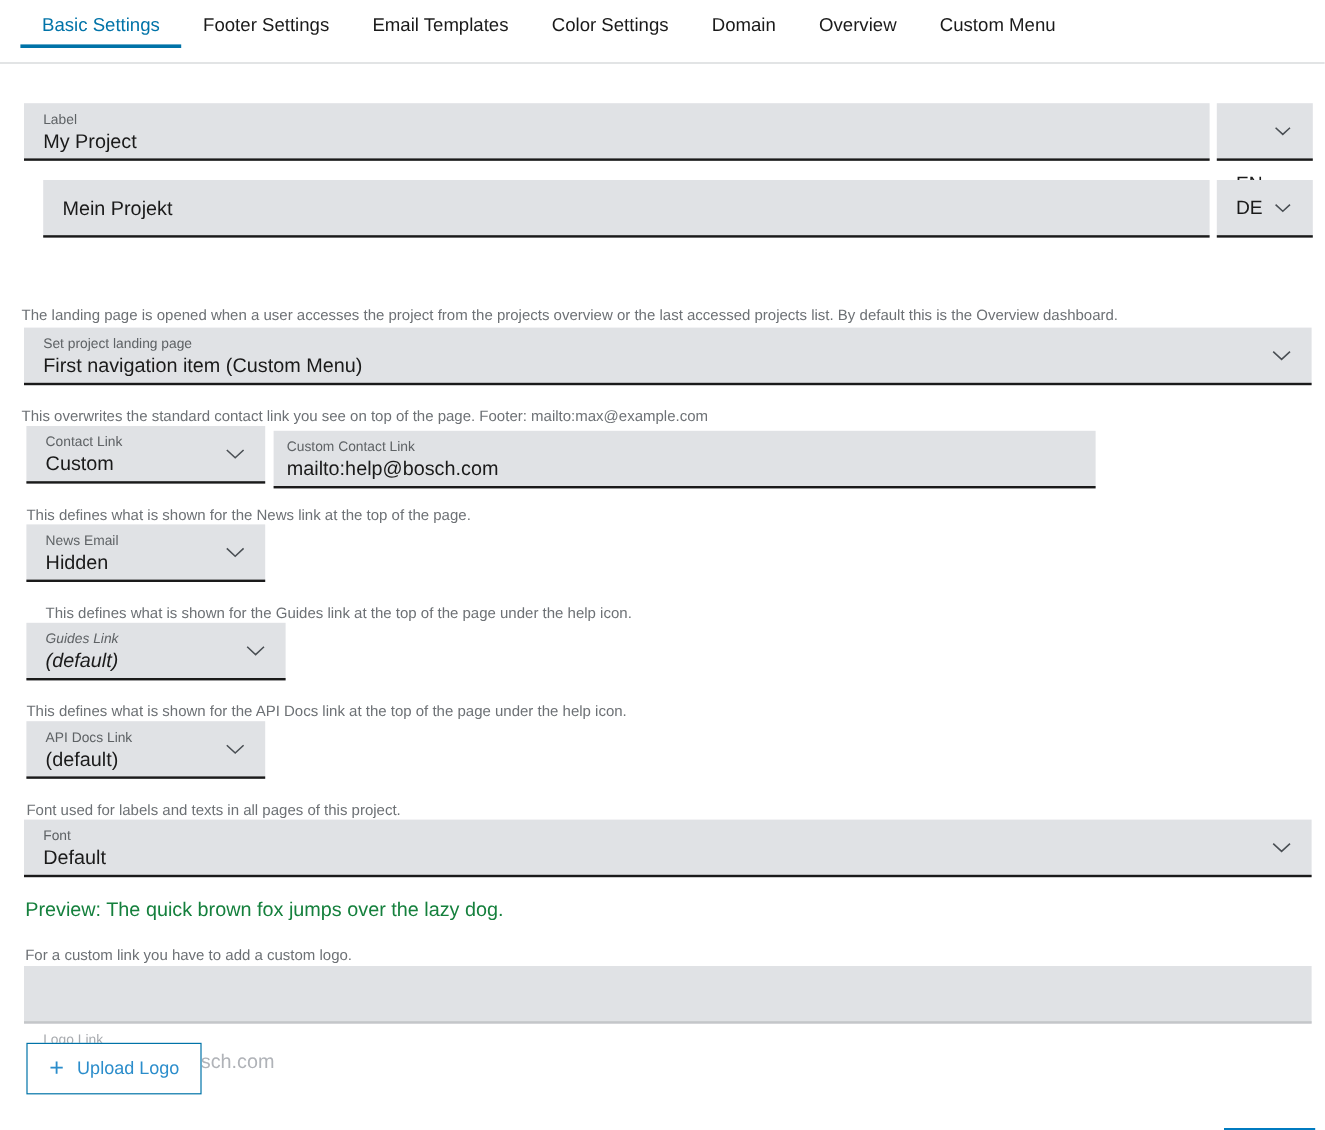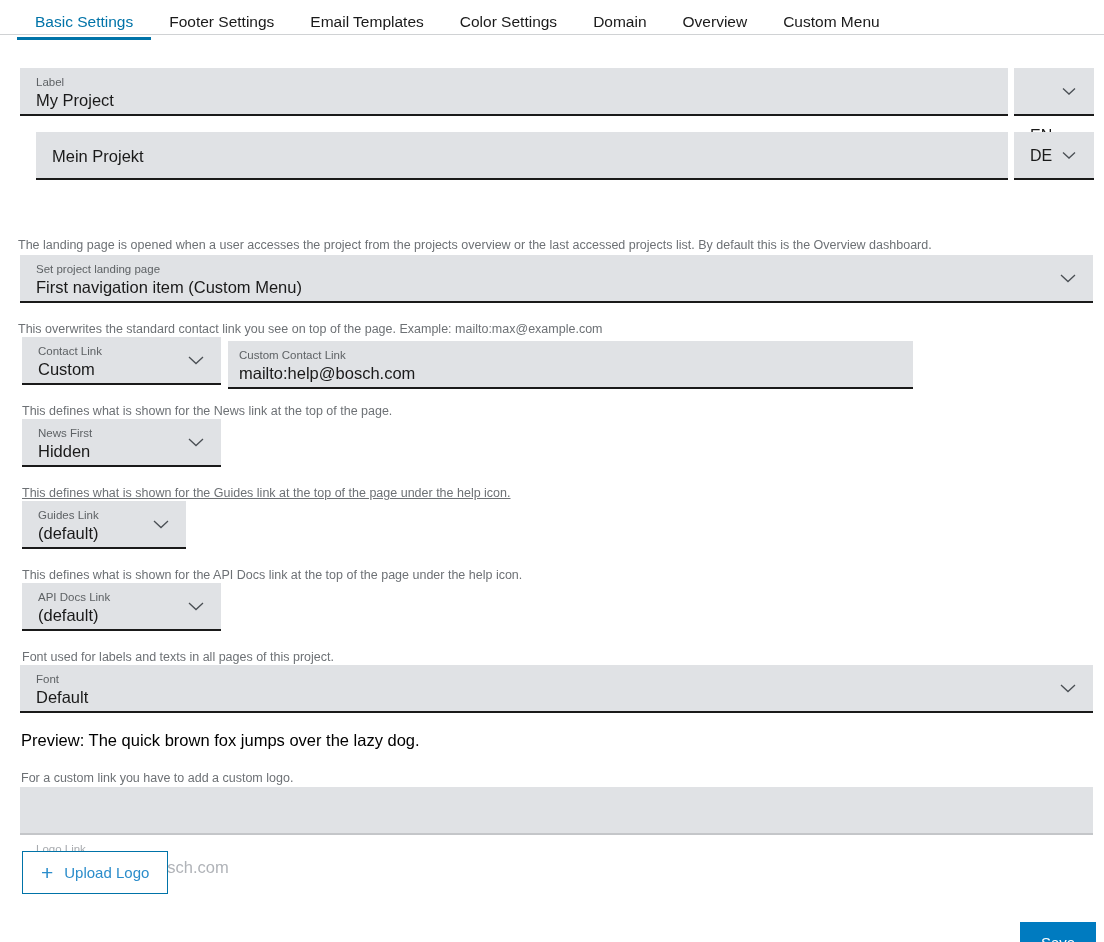--- a/index.html
+++ b/index.html
@@ -7,21 +7,21 @@
     width: 1104px; height: 942px;
     background: #ffffff;
     font-family: "Liberation Sans", sans-serif;
     -webkit-font-smoothing: antialiased;
   }
   .page { position: relative; width: 1104px; height: 942px; overflow: hidden; }
 
   
   .tabbar {
     position: relative;
-    height: 35px;
+    height: 53px;
     border-bottom: 1px solid #d0d2d4;
     display: flex;
     align-items: flex-start;
     padding-left: 17px;
   }
   .tab {
     position: relative;
     font-size: 15.5px;
     color: #1a1a1a;
     padding: 4px 18px 0 18px;
@@ -116,21 +116,21 @@
     color: #ffffff;
     font-size: 15px;
     font-family: "Liberation Sans", sans-serif;
     height: 40px;
     width: 76px;
     cursor: pointer;
   }
 
   .preview-text {
     font-size: 16.5px;
-    color: #000000;
+    color: #15803d;
     line-height: 22px;
   }
 </style>
 </head>
 <body>
 
 <div class="page">
 
   <div class="tabbar">
     <button class="tab active"><span>Basic Settings</span></button>
@@ -173,48 +173,48 @@
     <div style="position:absolute; left:20px; top:220px; width:1073px;" class="field select">
       <span class="flabel">Set project landing page</span>
       <span class="fvalue">First navigation item (Custom Menu)</span>
       <span class="chev">
         <svg width="22" height="22" viewBox="0 0 22 22">
             <path d="M4 8 L11 14.5 L18 8" fill="none" stroke="#4a4f54" stroke-width="1.3"></path>
           </svg>
       </span>
     </div>
 
-    <div style="position:absolute; left:18px; top:286px; width:1070px;" class="helper">This overwrites the standard contact link you see on top of the page. Example: mailto:max@example.com</div>
+    <div style="position:absolute; left:18px; top:286px; width:1070px;" class="helper">This overwrites the standard contact link you see on top of the page. Footer: mailto:max@example.com</div>
     <div style="position:absolute; left:22px; top:302px; width:199px;" class="field select">
       <span class="flabel">Contact Link</span>
       <span class="fvalue">Custom</span>
       <span class="chev">
         <svg width="22" height="22" viewBox="0 0 22 22">
             <path d="M4 8 L11 14.5 L18 8" fill="none" stroke="#4a4f54" stroke-width="1.3"></path>
           </svg>
       </span>
     </div>
     <div style="position:absolute; left:228px; top:306px; width:685px;padding-left:11px;" class="field">
       <span class="flabel">Custom Contact Link</span>
       <span class="fvalue">mailto:help@bosch.com</span>
     </div>
 
     <div style="position:absolute; left:22px; top:368px; width:700px;" class="helper">This defines what is shown for the News link at the top of the page.</div>
     <div style="position:absolute; left:22px; top:384px; width:199px;" class="field select">
-      <span class="flabel">News First</span>
+      <span class="flabel">News Email</span>
       <span class="fvalue">Hidden</span>
       <span class="chev">
         <svg width="22" height="22" viewBox="0 0 22 22">
             <path d="M4 8 L11 14.5 L18 8" fill="none" stroke="#4a4f54" stroke-width="1.3"></path>
           </svg>
       </span>
     </div>
 
-    <div style="position:absolute; left:22px; top:450px; width:700px;text-decoration:underline;" class="helper">This defines what is shown for the Guides link at the top of the page under the help icon.</div>
-    <div style="position:absolute; left:22px; top:466px; width:164px;" class="field select">
+    <div style="position:absolute; left:38px; top:450px; width:700px;" class="helper">This defines what is shown for the Guides link at the top of the page under the help icon.</div>
+    <div style="position:absolute; left:22px; top:466px; width:216px;font-style:italic;" class="field select">
       <span class="flabel">Guides Link</span>
       <span class="fvalue">(default)</span>
       <span class="chev">
         <svg width="22" height="22" viewBox="0 0 22 22">
             <path d="M4 8 L11 14.5 L18 8" fill="none" stroke="#4a4f54" stroke-width="1.3"></path>
           </svg>
       </span>
     </div>
 
     <div style="position:absolute; left:22px; top:532px; width:700px;" class="helper">This defines what is shown for the API Docs link at the top of the page under the help icon.</div>

